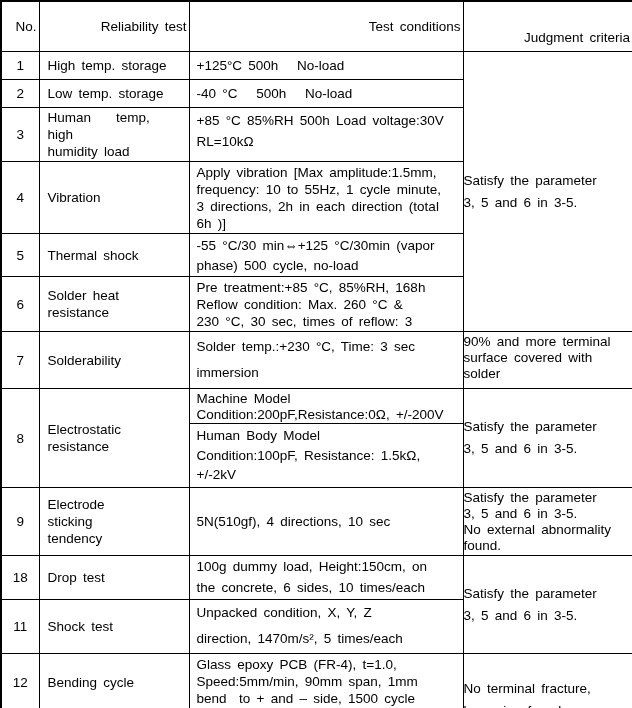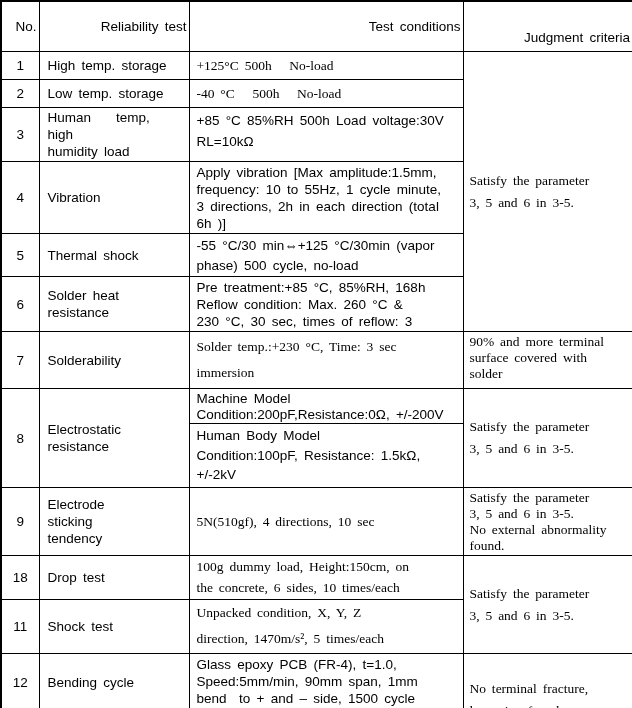--- a/index.html
+++ b/index.html
@@ -55,32 +55,30 @@
   }
   td.cond {
     vertical-align: top;
     padding-top: 2px;
     padding-left: 7px;
     padding-right: 3px;
   }
   td.cond.vmid {
     vertical-align: middle;
     padding-top: 0;
-    font-family: Liberation Serif, serif;
   }
   .loose   { line-height: 26px; }
   .lh21    { line-height: 21px; }
   .lh19    { line-height: 19.5px; margin-left: 36px; }
   .tight   { line-height: 15.5px; }
   td.judg {
     vertical-align: middle;
     line-height: 22px;
-    padding-left: 6px;
+    padding-left: 0;
     padding-right: 3px;
-    font-family: Liberation Serif, serif;
   }
   td.judg.jtop {
     vertical-align: top;
     line-height: 16px;
     padding-top: 2px;
   }
 </style>
 </head>
 <body>
 

